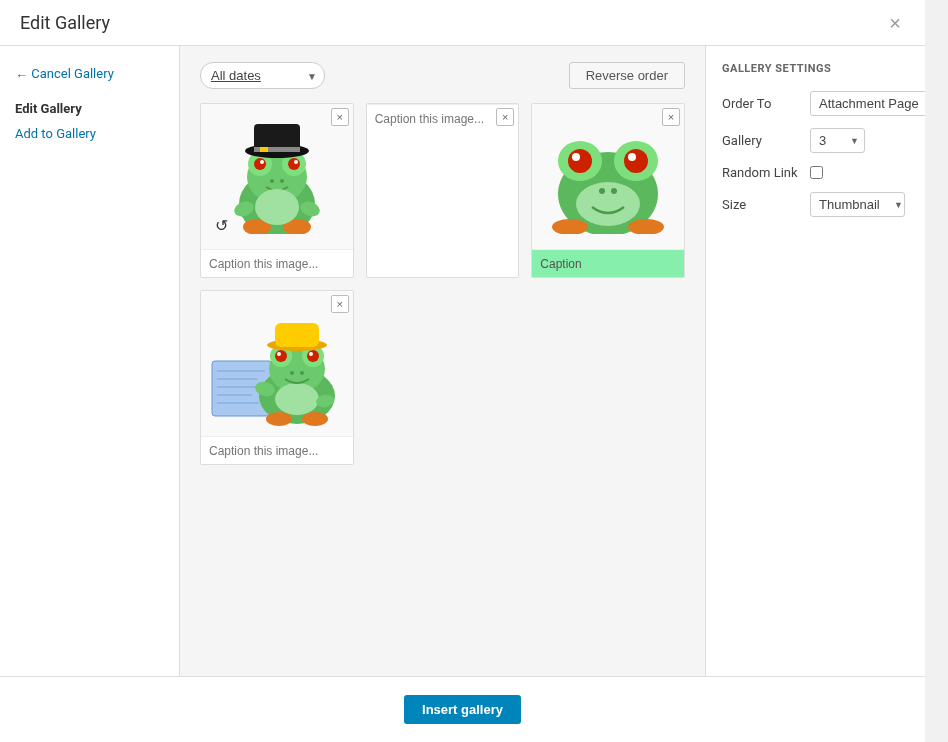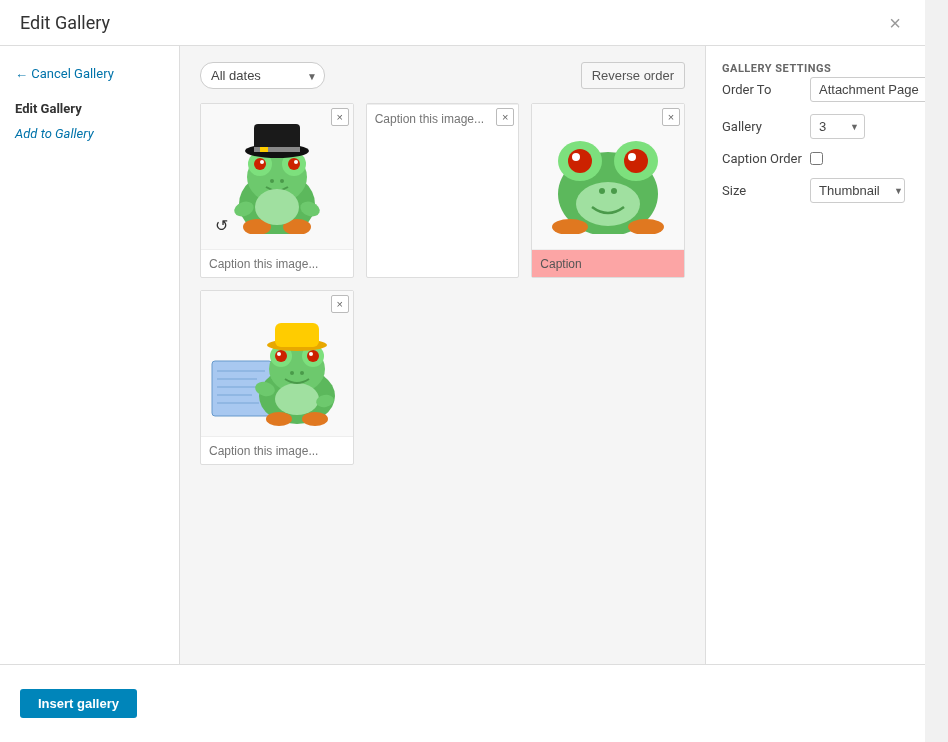--- a/index.html
+++ b/index.html
@@ -77,21 +77,20 @@
       color: #333;
       margin-bottom: 10px;
       display: block;
     }
 
     .sidebar-nav-link {
       color: #0073aa;
       text-decoration: none;
       font-size: 13px;
       display: block;
-      font-style: italic;
     }
 
     
     .main-content {
       flex: 1;
       padding: 16px 20px;
       overflow-y: auto;
       background: #f5f5f5;
     }
 
@@ -111,37 +110,38 @@
       appearance: none;
       -webkit-appearance: none;
       background: #fff;
       border: 1px solid #ccc;
       border-radius: 13px;
       padding: 5px 28px 5px 10px;
       font-size: 13px;
       color: #444;
       cursor: pointer;
       min-width: 110px;
+      text-decoration: underline;
     }
 
     .filter-select-arrow {
       position: absolute;
       right: 8px;
       top: 50%;
       transform: translateY(-50%);
       pointer-events: none;
       color: #666;
       font-size: 10px;
     }
 
     .reverse-order-btn {
       background: #f7f7f7;
       border: 1px solid #ccc;
       border-radius: 3px;
-      padding: 5px 10px;
+      padding: 5px 16px;
       font-size: 13px;
       cursor: pointer;
       color: #555;
     }
 
     .gallery-grid {
       display: grid;
       grid-template-columns: repeat(3, 1fr);
       gap: 12px;
       max-width: 500px;
@@ -211,21 +211,21 @@
       padding: 16px 16px;
       flex-shrink: 0;
     }
 
     .settings-title {
       font-size: 11px;
       font-weight: 700;
       color: #666;
       text-transform: uppercase;
       letter-spacing: 0.5px;
-      margin-bottom: 2px;
+      margin-bottom: 16px;
     }
 
     .settings-row {
       display: flex;
       align-items: center;
       margin-bottom: 12px;
       gap: 8px;
     }
 
     .settings-label {
@@ -269,23 +269,23 @@
     }
 
     .settings-checkbox {
       margin: 0;
     }
 
     
     .modal-footer {
       background: #fff;
       border-top: 1px solid #ddd;
-      padding: 24px 20px;
-      display: flex;
-      justify-content: flex-start;
+      padding: 18px 20px;
+      display: flex;
+      justify-content: center;
       flex-shrink: 0;
     }
 
     .insert-gallery-btn {
       background: #0085ba;
       color: #fff;
       border: none;
       border-radius: 3px;
       padding: 7px 18px;
       font-size: 13px;
@@ -409,21 +409,21 @@
 
               <path d="M44 88 Q60 100 76 88" stroke="#4a9a4a" stroke-width="2.5" fill="none"></path>
 
               <ellipse cx="22" cy="108" rx="18" ry="8" fill="#e07820"></ellipse>
               <ellipse cx="98" cy="108" rx="18" ry="8" fill="#e07820"></ellipse>
 
               <circle cx="54" cy="72" r="3" fill="#4a9a4a"></circle>
               <circle cx="66" cy="72" r="3" fill="#4a9a4a"></circle>
             </svg>
           </div>
-          <div class="gallery-item-caption" style="background:#fca5a5;">
+          <div class="gallery-item-caption" style="background:#86efac;">
             <input type="text" class="has-value" placeholder="" value="Caption" style="">
           </div>
         </div>
 
         <div class="gallery-item" style="position:relative;">
           <button class="remove-item-btn">×</button>
           <div class="gallery-item-img">
             <svg width="140" height="125" viewBox="0 0 140 125">
 
               <rect x="5" y="60" width="60" height="55" rx="3" fill="#a8c8f0" stroke="#6699cc" stroke-width="1"></rect>
@@ -492,21 +492,21 @@
             <option>2</option>
             <option selected="">3</option>
             <option>4</option>
             <option>5</option>
           </select>
           <span class="settings-select-arrow">▼</span>
         </div>
       </div>
 
       <div class="settings-row">
-        <span class="settings-label">Caption Order</span>
+        <span class="settings-label">Random Link</span>
         <input type="checkbox" class="settings-checkbox" style="">
       </div>
 
       <div class="settings-row">
         <span class="settings-label">Size</span>
         <div class="settings-select-wrap">
           <select class="settings-select">
             <option>Thumbnail</option>
             <option>Medium</option>
             <option>Large</option>

